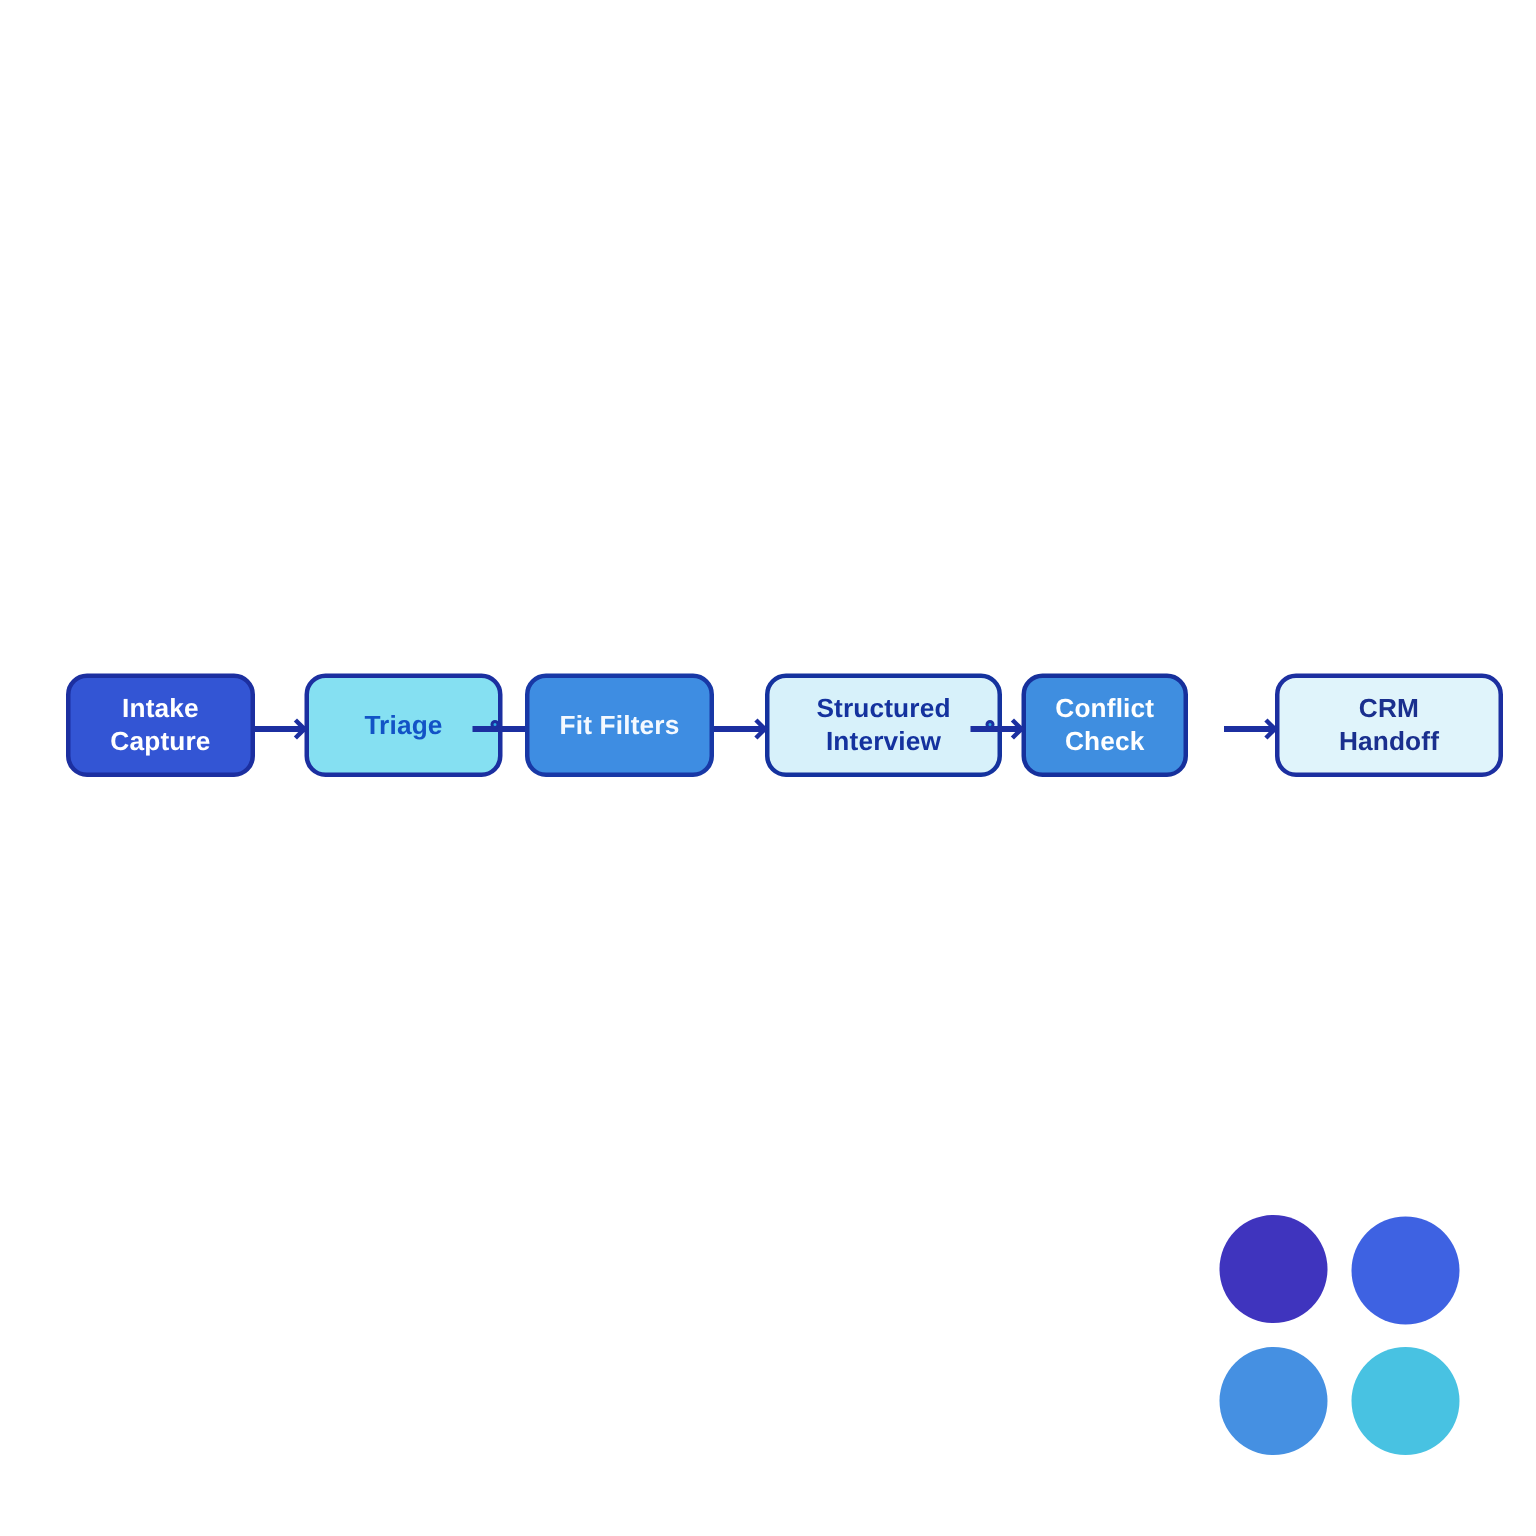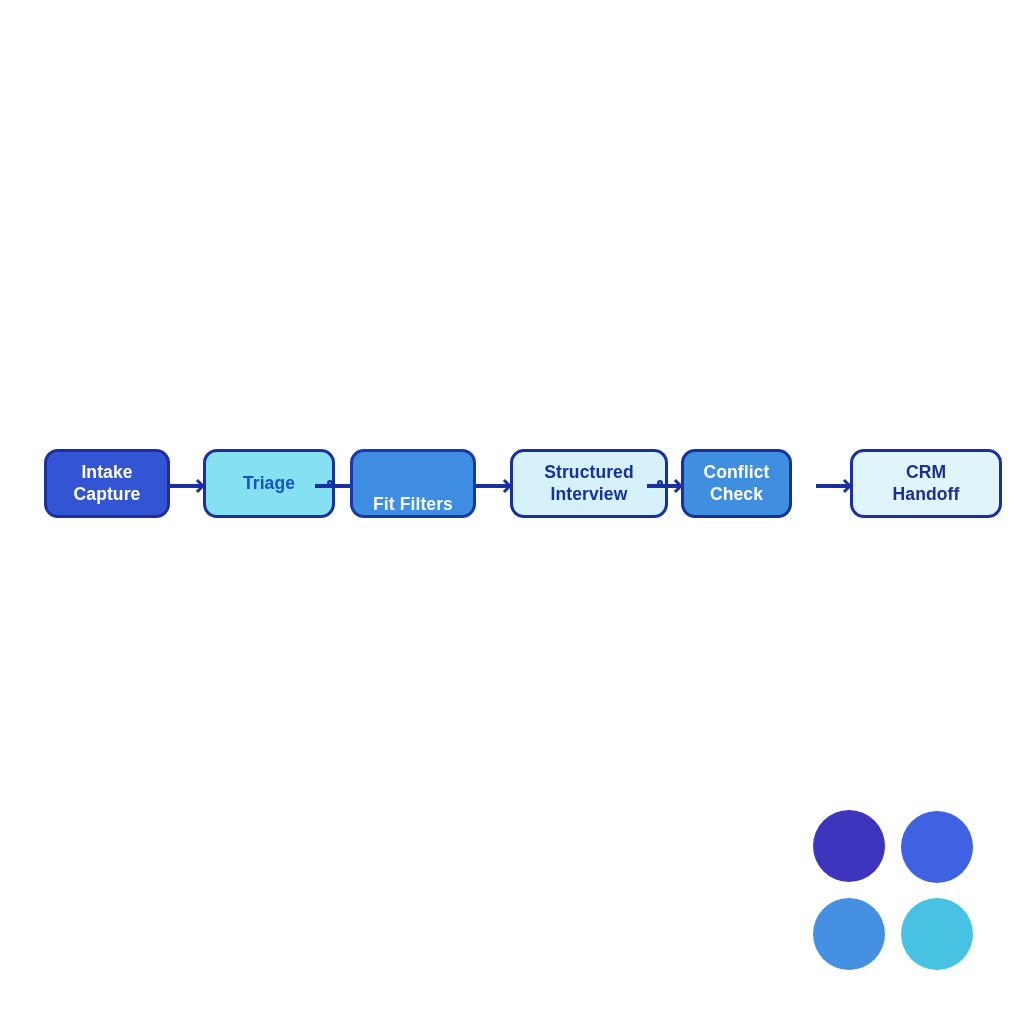--- a/index.html
+++ b/index.html
@@ -83,21 +83,21 @@
 
 <div class="canvas">
 
   <div class="node n1" style="background: rgb(51, 85, 212); border-color: rgb(28, 47, 160); color: rgb(255, 255, 255);">
     <span>Intake
 Capture</span>
   </div>
   <div class="node n2" style="background: rgb(133, 224, 242); border-color: rgb(27, 47, 160); color: rgb(18, 83, 198);">
     <span>Triage</span>
   </div>
-  <div class="node n3" style="background: rgb(62, 141, 226); border-color: rgb(24, 56, 166); color: rgb(244, 249, 255); align-items: flex-end;">
+  <div class="node n3" style="background: rgb(62, 141, 226); border-color: rgb(24, 56, 166); color: rgb(244, 249, 255);">
     <span>Fit Filters</span>
   </div>
   <div class="node n4" style="background: rgb(215, 241, 250); border-color: rgb(20, 50, 158); color: rgb(20, 50, 158);">
     <span>Structured
 Interview</span>
   </div>
   <div class="node n5" style="background: rgb(63, 142, 224); border-color: rgb(22, 48, 156); color: rgb(255, 255, 255);">
     <span>Conflict
 Check</span>
   </div>

